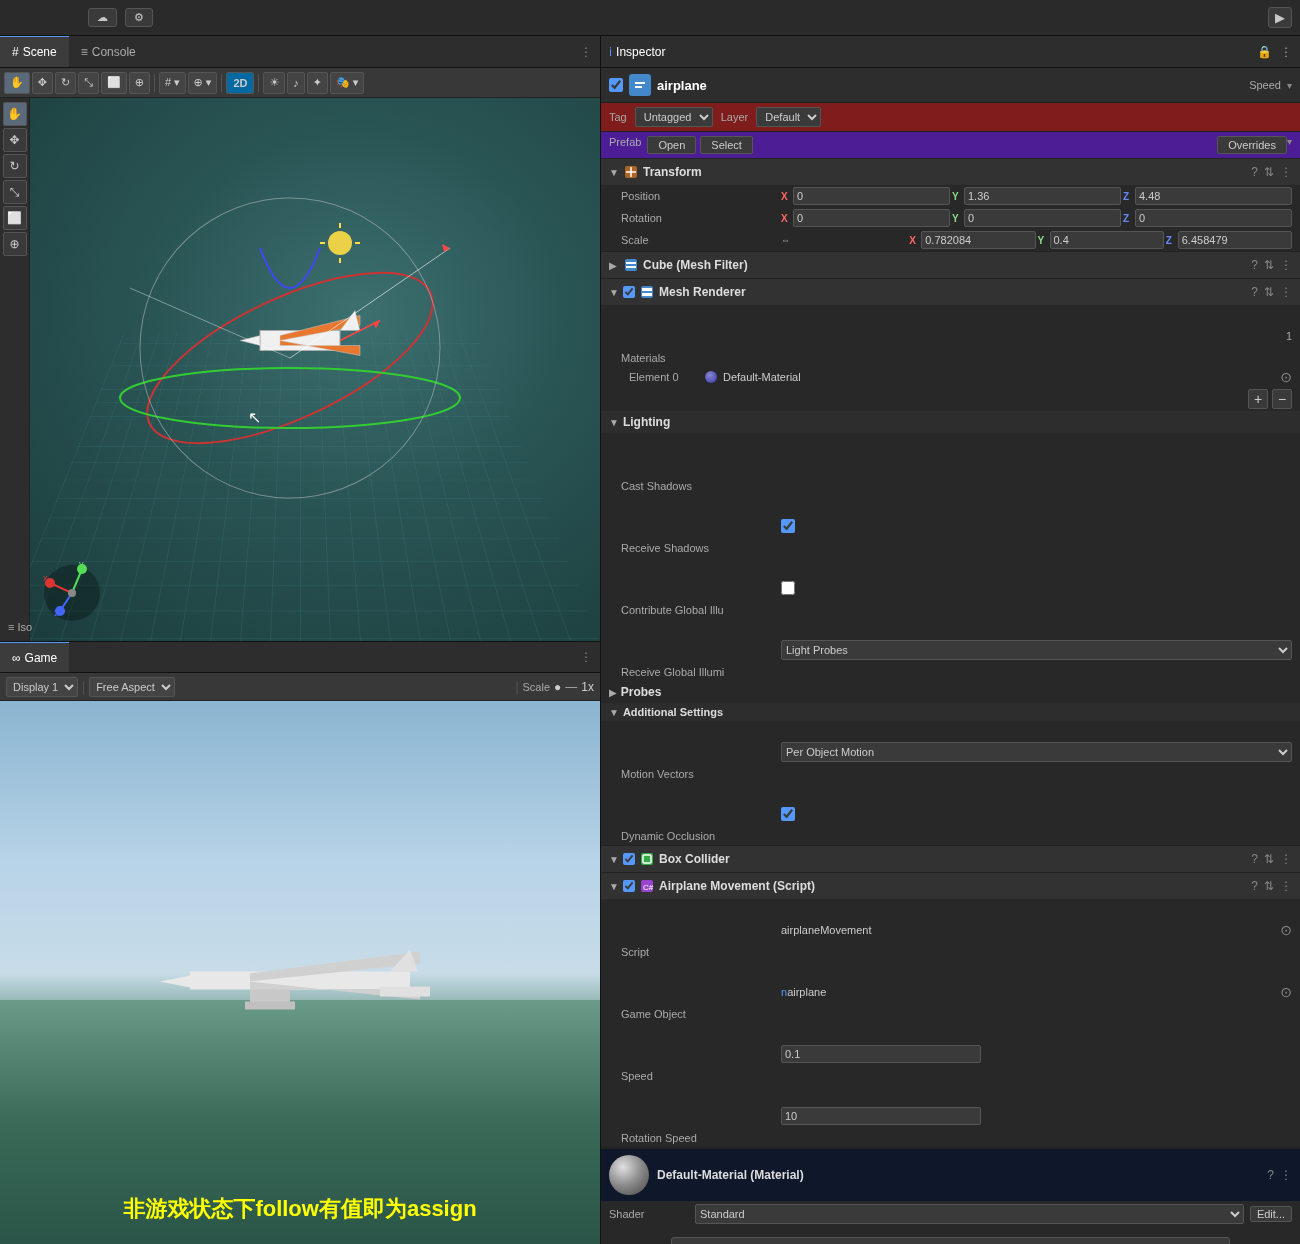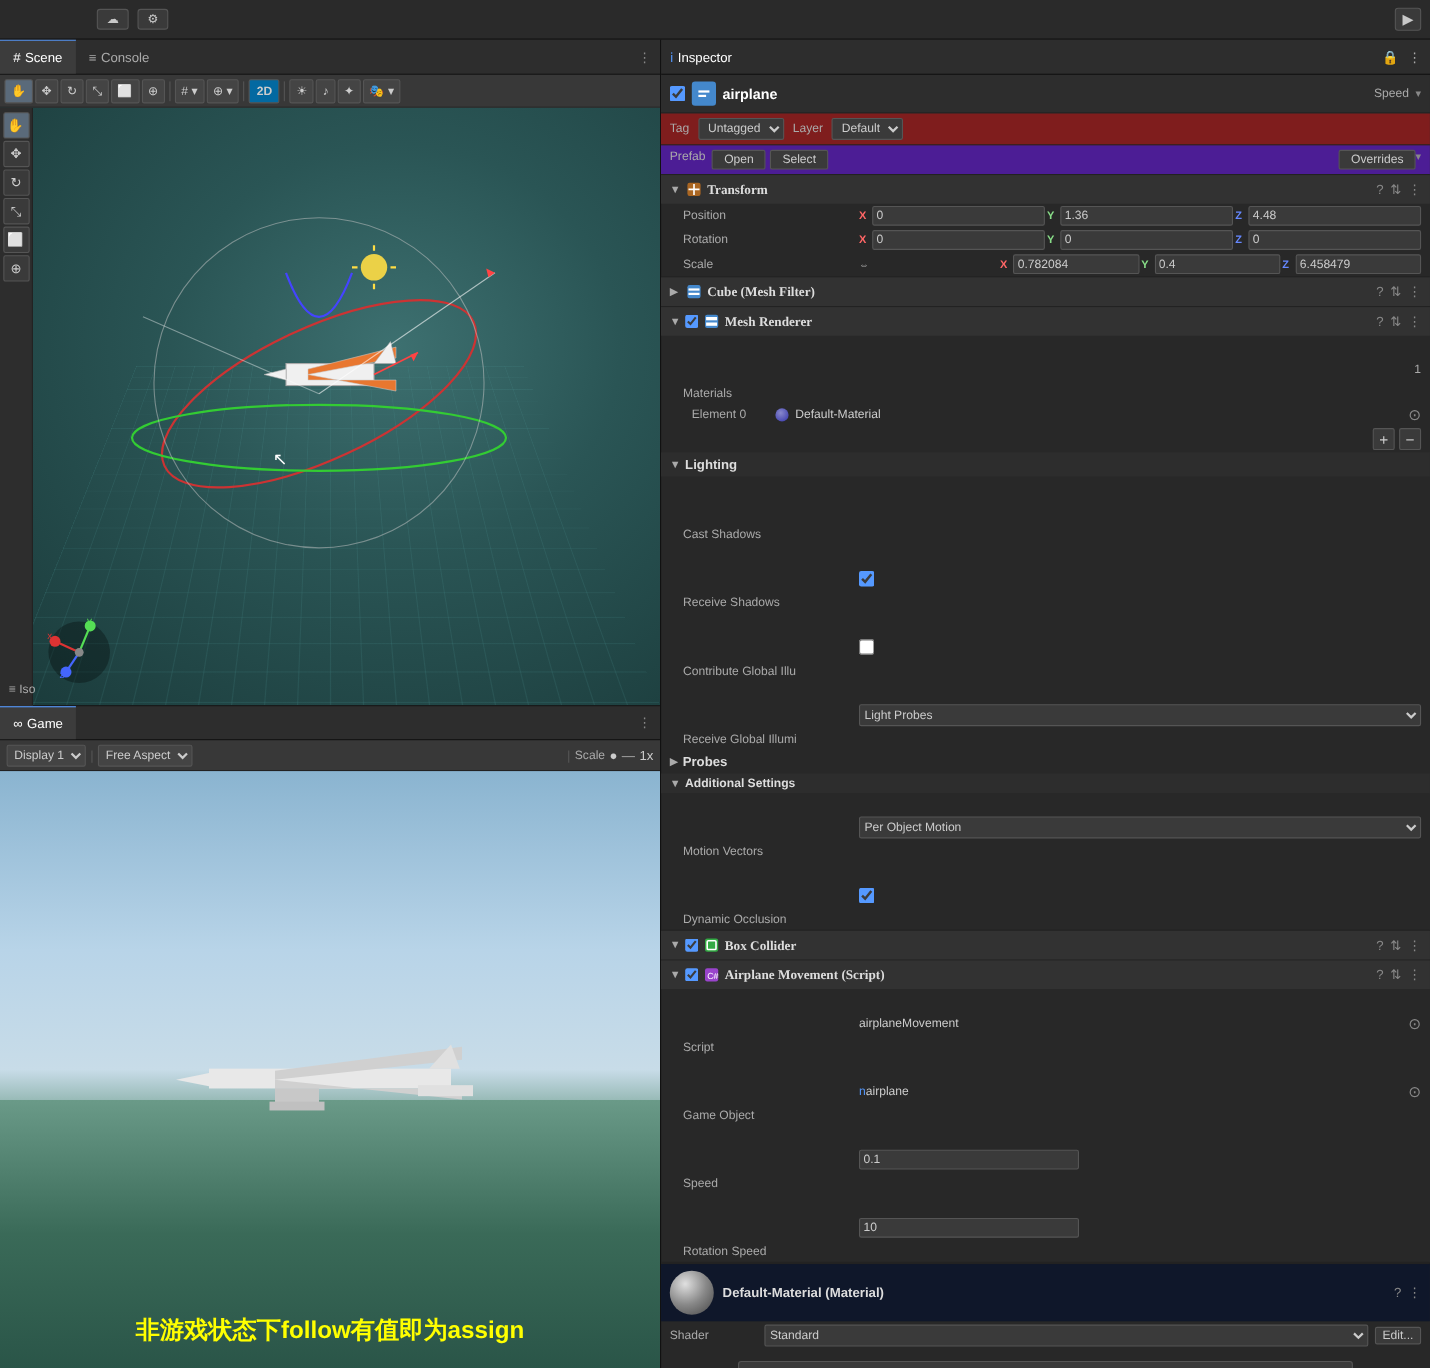--- a/index.html
+++ b/index.html
@@ -428,21 +428,20 @@
       height: 16px;
       display: flex;
       align-items: center;
       justify-content: center;
       font-size: 10px;
     }
     .component-name {
       color: #ddd;
       font-size: 12px;
       font-weight: bold;
-      font-family: Liberation Serif, serif;
     }
     .component-icons-right {
       margin-left: auto;
       display: flex;
       gap: 6px;
       color: #888;
       font-size: 12px;
     }
 
     

